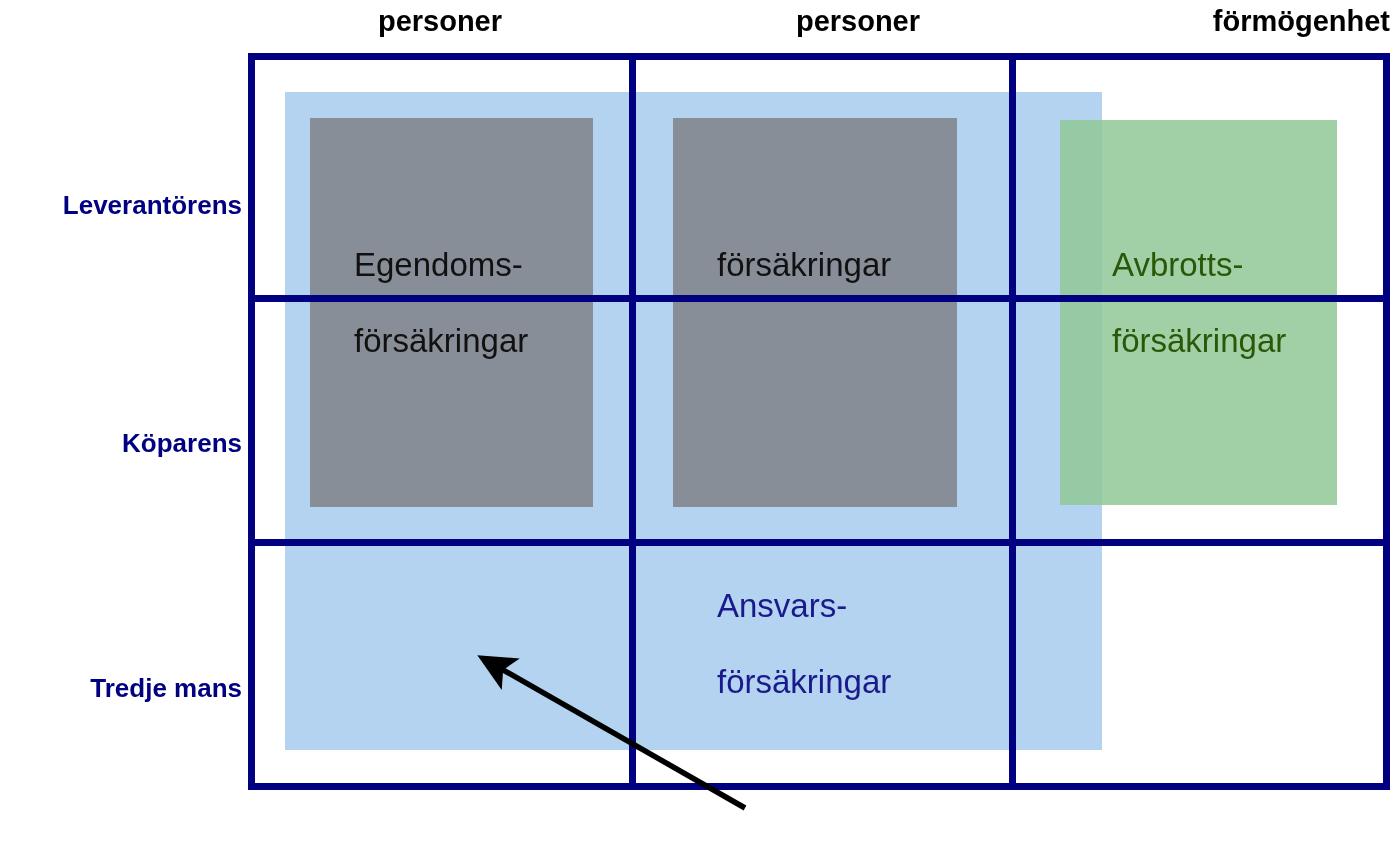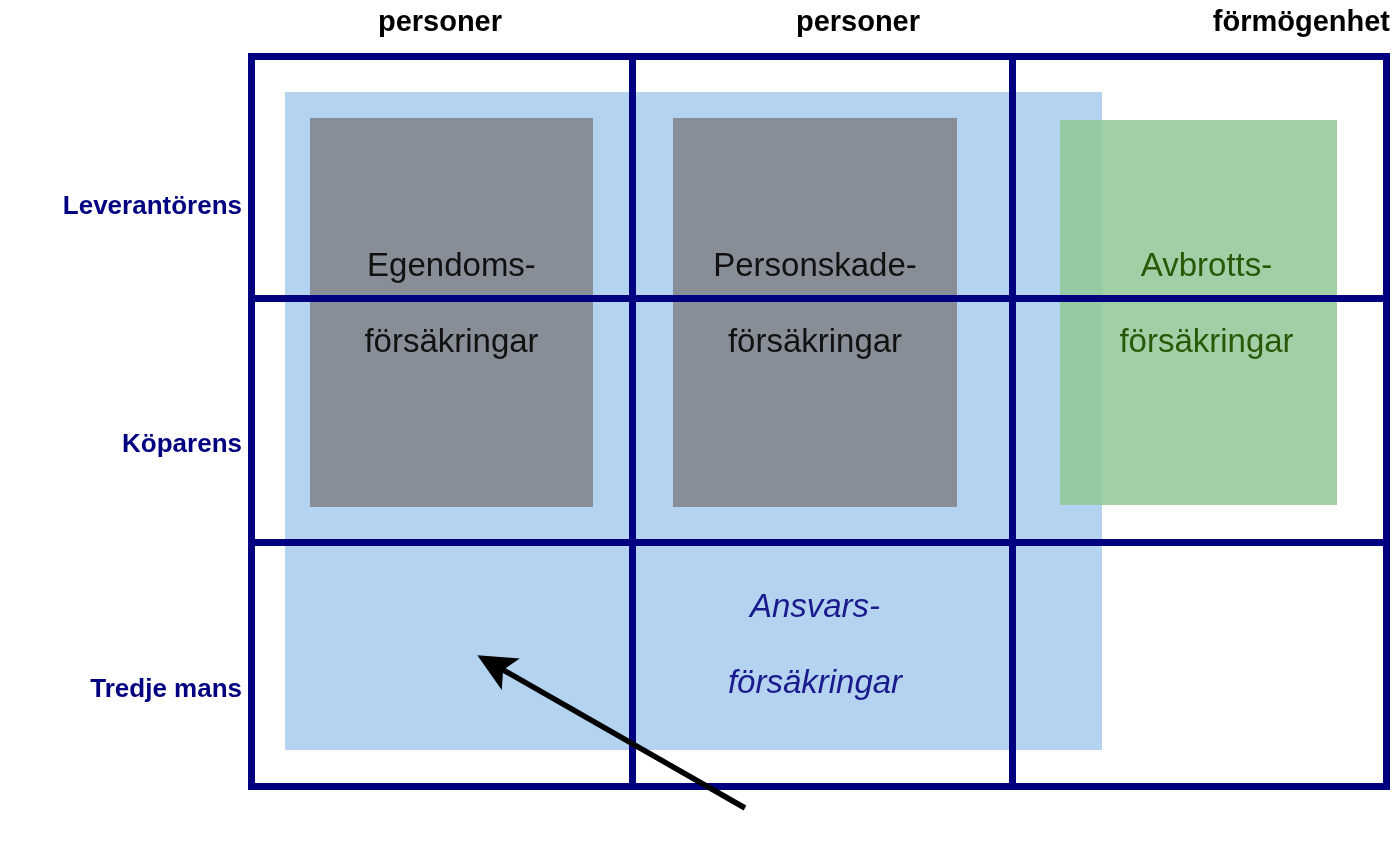--- a/index.html
+++ b/index.html
@@ -71,31 +71,32 @@
   #vline-1{left:1009px;}
   .hline{position:absolute;left:248px;width:1142px;height:7px;background:#000080;}
   #hline-0{top:295px;}
   #hline-1{top:539px;}
 
   
   .celltext{
     position:absolute;
     font-family:"Liberation Sans",sans-serif;
     font-size:33px;
-    text-align:center;
+    text-align:left;
     line-height:76px;
     white-space:nowrap;
+    margin-left:44px;
   }
   .celltext .l1{display:block;}
   .celltext .l2{display:block;}
 
   #celltext-egendom{left:310px;top:227px;width:283px;color:#111111;}
   #celltext-personskade{left:673px;top:227px;width:284px;color:#111111;}
   #celltext-avbrotts{left:1060px;top:227px;width:277px;color:#2a5808;padding-left:8px;}
-  #celltext-ansvars{left:673px;top:568px;width:284px;color:#1a1a8c;font-style:italic;}
+  #celltext-ansvars{left:673px;top:568px;width:284px;color:#1a1a8c;}
 
   
   #arrow-svg{position:absolute;left:0;top:0;width:1395px;height:845px;pointer-events:none;}
 
   
   #caption{
     position:absolute;
     left:772px;top:800px;
     font-family:"Liberation Sans",sans-serif;
     font-size:29px;
@@ -128,21 +129,20 @@
   <div class="vline" id="vline-1"></div>
   <div class="hline" id="hline-0"></div>
   <div class="hline" id="hline-1"></div>
 
   <div class="celltext" id="celltext-egendom">
     <span class="l1">Egendoms-</span>
     <span class="l2">försäkringar</span>
   </div>
 
   <div class="celltext" id="celltext-personskade">
-    <span class="l1">Personskade-</span>
     <span class="l2">försäkringar</span>
   </div>
 
   <div class="celltext" id="celltext-avbrotts">
     <span class="l1">Avbrotts-</span>
     <span class="l2">försäkringar</span>
   </div>
 
   <div class="celltext" id="celltext-ansvars">
     <span class="l1">Ansvars-</span>

